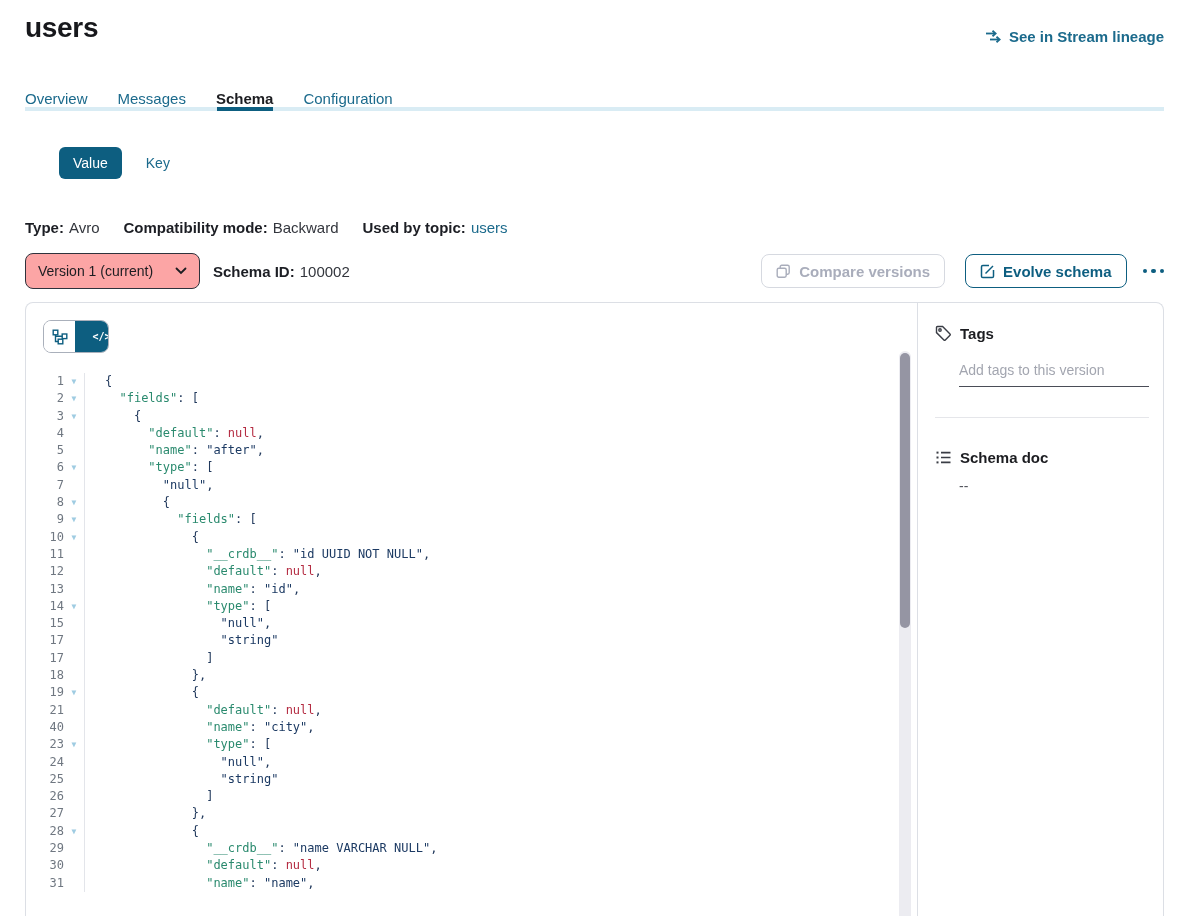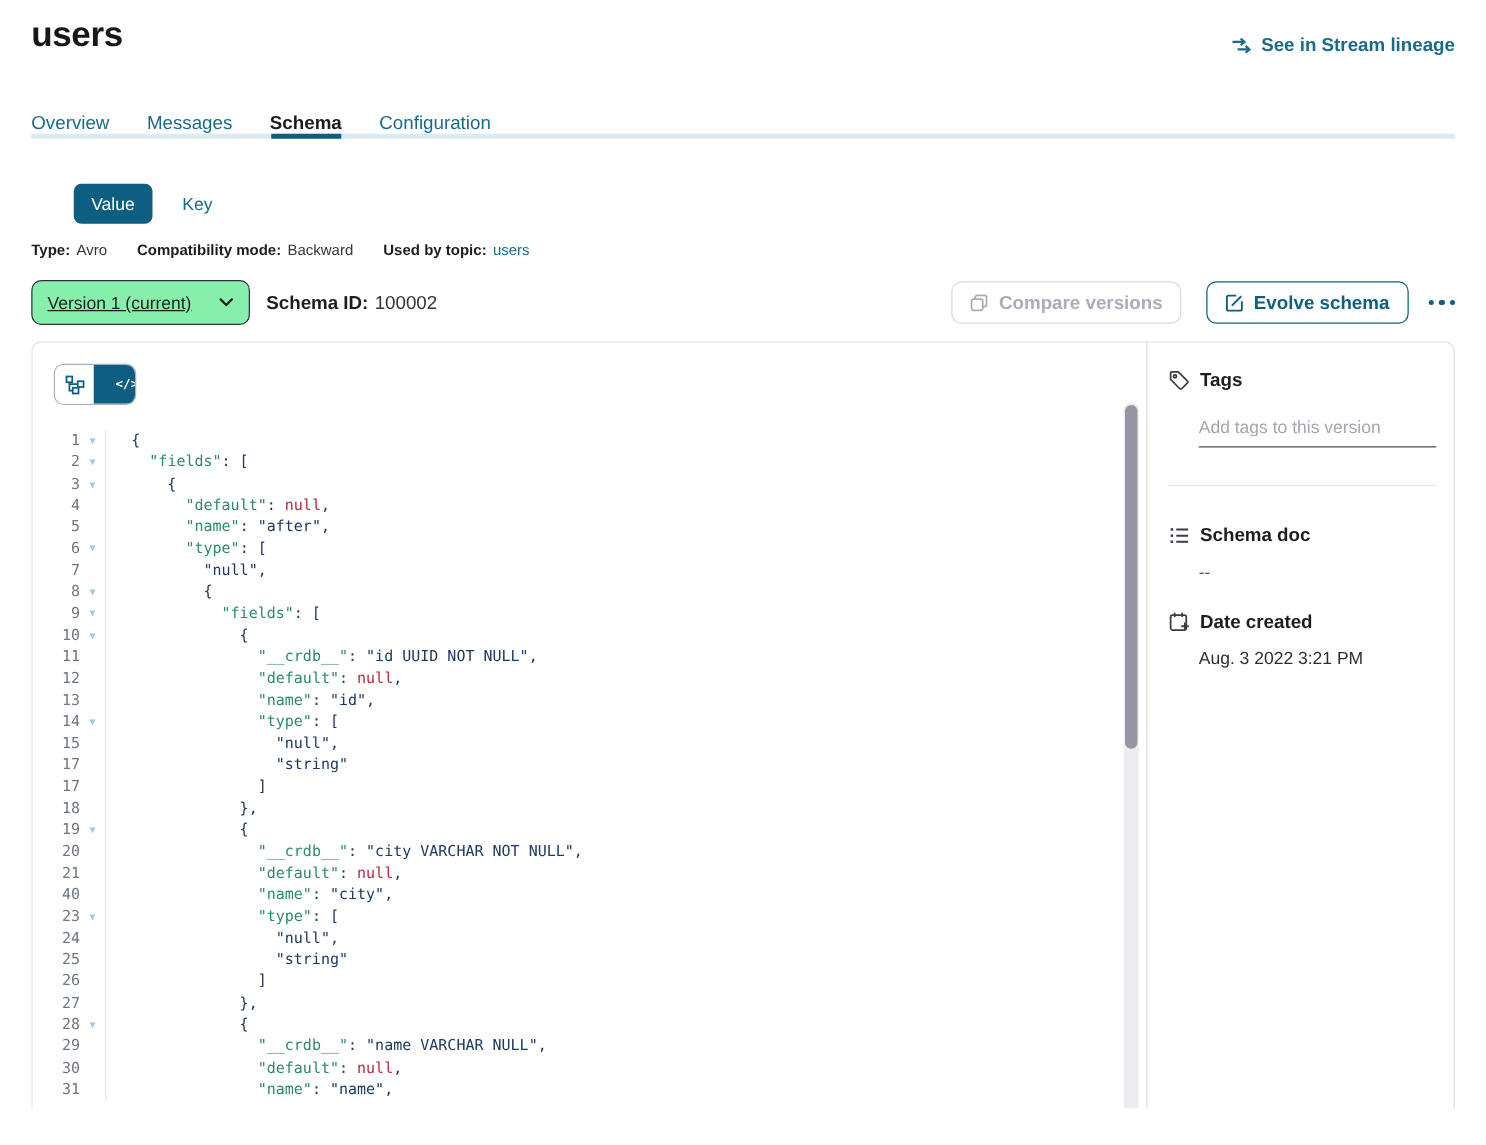--- a/index.html
+++ b/index.html
@@ -26,32 +26,32 @@
 
   
   .vk-row { display:flex; align-items:center; margin:36px 0 0 25px;padding-left:34px; }
   .vk-value {
     background:var(--c-accent,#0d5e80); color:#fff; font-size:14px; font-weight:500;
     padding:8px 14px; border-radius:6px; border:none; cursor:pointer;
   }
   .vk-key { margin-left:24px; color:var(--c-link,#1b6a8c); font-size:14px; font-weight:500; cursor:pointer; }
 
   
-  .meta-row { display:flex; gap:24px; margin:14px 0 0 25px; font-size:12px; }
+  .meta-row { display:flex; gap:24px; margin:40px 0 0 25px; font-size:15px; }
   .meta-item { display:flex; gap:5px; }
   .meta-label { font-weight:700; color:#1c1e24; }
   .meta-value { color:#33363d; }
   .meta-link { color:var(--c-link,#1b6a8c); cursor:pointer; }
 
   
   .version-bar { display:flex; align-items:center; margin:17px 25px 0 25px; }
   .version-select {
     display:flex; align-items:center; justify-content:space-between;
     width:175px; height:36px; border:1px solid #2f323c; border-radius:8px;
-    padding:0 12px; font-size:14px; color:#1c1d21; cursor:pointer; background:#86efac;text-decoration:underline;
+    padding:0 12px; font-size:14px; color:#1c1d21; cursor:pointer; background:#fca5a5;
   }
   .schema-id { display:flex; gap:5px; margin-left:13px; font-size:15px; }
   .vb-right { margin-left:auto; display:flex; align-items:center; gap:20px; }
   .btn { display:flex; align-items:center; gap:8px; height:34px; padding:4px 14px;
          border-radius:8px; background:#fff; font-size:15px; cursor:pointer; }
   .btn-disabled { border:1px solid #d6d9e0; color:var(--c-disabled,#a9adbb); font-weight:600; }
   .btn-primary-outline { border:1px solid var(--c-accent,#0d5e80); color:var(--c-accent,#0d5e80); font-weight:700; }
   .more-dots { display:flex; gap:4px; align-items:center; height:34px; cursor:pointer; margin-left:-4px; }
   .more-dots i { width:4.5px; height:4.5px; border-radius:50%; background:var(--c-accent,#0d5e80); }
 
@@ -336,27 +336,20 @@
           </div>
           <div class="code-line">
             <span class="gutter">
               <span class="ln">19</span>
               <span class="fold">▼</span>
             </span>
             <span class="code">            {</span>
           </div>
           <div class="code-line">
             <span class="gutter">
-              <span class="ln">20</span>
-              <span class="fold"></span>
-            </span>
-            <span class="code">              <span class="tk-key">"__crdb__"</span>: <span class="tk-str">"city VARCHAR NOT NULL"</span>,</span>
-          </div>
-          <div class="code-line">
-            <span class="gutter">
               <span class="ln">21</span>
               <span class="fold"></span>
             </span>
             <span class="code">              <span class="tk-key">"default"</span>: <span class="tk-null">null</span>,</span>
           </div>
           <div class="code-line">
             <span class="gutter">
               <span class="ln">40</span>
               <span class="fold"></span>
             </span>
@@ -454,30 +447,15 @@
               <line x1="6" y1="8.5" x2="15.5" y2="8.5"></line>
               <rect x="1.5" y="12.4" width="2" height="2" fill="#3a3d45" stroke="none"></rect>
               <line x1="6" y1="13.4" x2="15.5" y2="13.4"></line>
             </svg>
           </span>
           <span>Schema doc</span>
         </div>
         <div class="side-value">--</div>
       </div>
 
-      <div class="side-section" style="margin-top:24px;">
-        <div class="side-header">
-          <span style="display:flex">
-            <svg width="17" height="17" viewBox="0 0 17 17" fill="none" stroke="#3a3d45" stroke-width="1.4">
-              <rect x="1.5" y="3" width="12.5" height="12" rx="1.5"></rect>
-              <line x1="4.8" y1="1.2" x2="4.8" y2="4.6"></line>
-              <line x1="10.7" y1="1.2" x2="10.7" y2="4.6"></line>
-              <line x1="13" y1="9" x2="13" y2="15" stroke-width="1.6"></line>
-              <line x1="10" y1="12" x2="16" y2="12" stroke-width="1.6"></line>
-            </svg>
-          </span>
-          <span>Date created</span>
-        </div>
-        <div class="side-value dark">Aug. 3 2022 3:21 PM</div>
-      </div>
     </div>
   </div>
 </div>
 
 </body></html>

